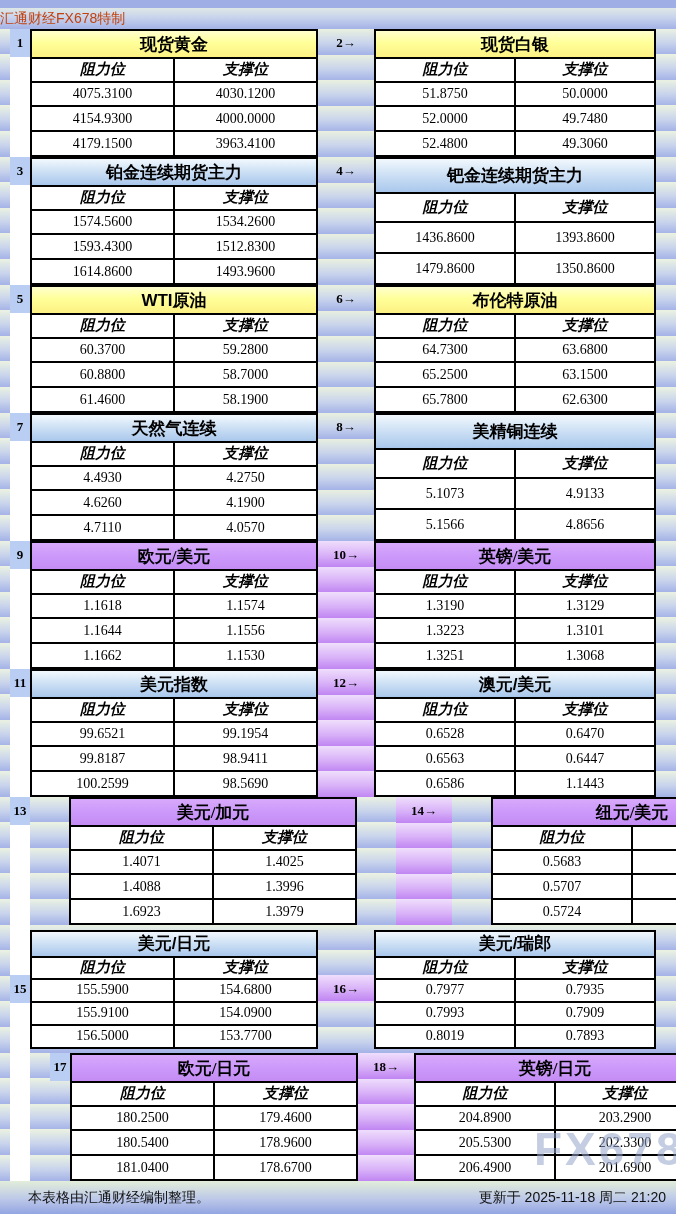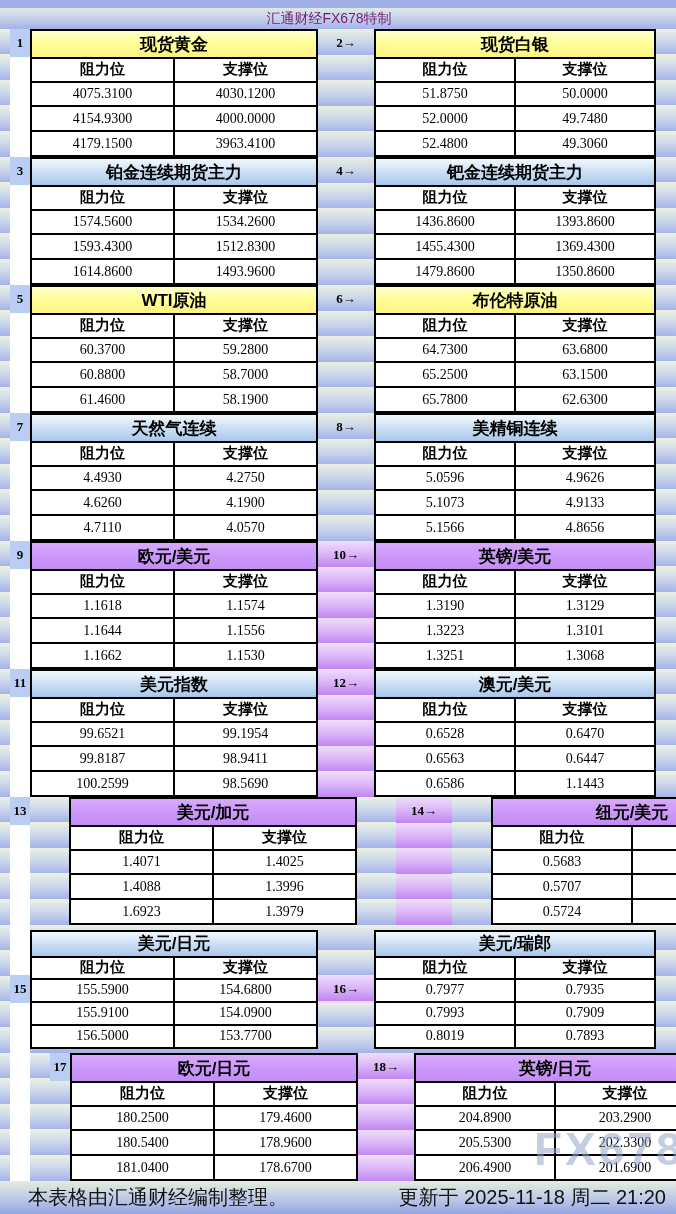--- a/index.html
+++ b/index.html
@@ -8,62 +8,62 @@
     font-family:"Liberation Sans","DejaVu Sans",sans-serif;
     background:#cfd8ee;
   }
   .bg{
     position:absolute;left:0;top:3px;width:676px;height:1211px;
     background:repeating-linear-gradient(180deg,#ebf2e2 0px,#c9d4ec 14px,#a5b3e7 25.6px);
   }
   .topstrip{position:absolute;left:0;top:0;width:676px;height:8px;background:#9fafe6;}
   .titlebar{
     position:absolute;top:8px;left:0;width:676px;height:21px;box-sizing:border-box;
-    text-align:center;padding-right:18px;font-size:14px;line-height:21px;color:#701a75;
+    text-align:left;padding-right:18px;font-size:14px;line-height:21px;color:#c2410c;
   }
   .numcol-bg{position:absolute;left:10px;top:29px;width:20px;height:1152px;background:#ffffff;}
   .pairs-host{position:absolute;left:0;top:0;width:676px;height:1214px;}
   .pair{position:absolute;left:10px;width:646px;height:128px;display:flex;}
   .numcol{width:20px;flex:0 0 20px;}
   .numbadge{
     height:28px;background:#b9cef2;display:flex;align-items:center;justify-content:center;
     font-size:13px;font-weight:bold;color:#000;font-family:"Liberation Serif",serif;
   }
   .inst{border-collapse:collapse;table-layout:fixed;flex:0 0 auto;}
   .inst.left{width:288px;}
   .inst.right{width:282px;}
   .inst td,.inst th{border:2px solid #000;padding:0;overflow:hidden;}
   .r-hdr{height:26px;}
-  .r-ch{height:22px;}
+  .r-ch{height:22px;font-style:italic;}
   .r-v{height:23px;}
   .hdr{font-size:17px;font-weight:bold;text-align:center;color:#000;}
   .theme-yellow{background:linear-gradient(180deg,#ffffce 0%,#ffff99 45%,#fdf183 100%);margin-left:40px;}
   .theme-blue{background:linear-gradient(180deg,#f2f8fd 0%,#cfe2f5 45%,#a9c7ec 100%);}
-  .theme-purple{background:linear-gradient(180deg,#d7a9fb 0%,#cc99fa 50%,#c48cf4 100%);}
+  .theme-purple{background:linear-gradient(180deg,#d7a9fb 0%,#cc99fa 50%,#c48cf4 100%);font-family:Liberation Serif, serif;}
   .ch{font-size:15px;font-weight:bold;text-align:center;background:#fff;color:#000;}
   .v{
     font-size:14px;text-align:center;background:#fff;color:#000;
     font-family:"Liberation Serif","DejaVu Serif",serif;
   }
   .gutter{
     width:56px;flex:0 0 56px;
     background:repeating-linear-gradient(180deg,#e9f0e0 0px,#c9d4ec 14px,#a5b3e7 25.6px);
   }
   .gutter-purple{
     background:repeating-linear-gradient(180deg,#efdefc 0px,#d9b2f8 14px,#c086f2 25.6px);
   }
   .gutbadge{
     height:28px;display:flex;align-items:center;justify-content:center;
     font-size:13px;font-weight:bold;color:#000;font-family:"Liberation Serif",serif;
   }
   .footerbar{
     position:absolute;left:0;top:1181px;width:676px;height:33px;box-sizing:border-box;
     background:linear-gradient(180deg,#e2edda 0%,#bcc8e8 55%,#93a5e2 100%);
     display:flex;justify-content:space-between;align-items:center;
-    padding:0 10px 0 28px;font-size:20px;color:#111;
+    padding:0 10px 0 28px;font-size:14px;color:#111;
   }
   .watermark{
     position:absolute;left:534px;top:1122px;z-index:30;pointer-events:none;
     font-size:46px;font-weight:bold;letter-spacing:3px;
     color:rgba(148,164,200,0.55);font-family:"Liberation Sans",sans-serif;
   }
 </style>
 </head>
 <body>
 
@@ -181,24 +181,20 @@
           </tr>
         <tr class="r-ch">
           <td class="ch">阻力位</td>
           <td class="ch">支撑位</td>
         </tr>
         <tr class="r-v">
             <td class="v">1436.8600</td>
             <td class="v">1393.8600</td>
           </tr>
         <tr class="r-v">
-            <td class="v">1455.4300</td>
-            <td class="v">1369.4300</td>
-          </tr>
-        <tr class="r-v">
             <td class="v">1479.8600</td>
             <td class="v">1350.8600</td>
           </tr>
       </tbody>
     </table>
   </div>
 
   <div class="pair" style="top: 285px;">
     <div class="numcol">
       <div class="numbadge">5</div>
@@ -302,24 +298,20 @@
           <col style="width:50%">
         </colgroup>
       <tbody>
         <tr class="r-hdr">
             <th class="hdr theme-blue" colspan="2">美精铜连续</th>
           </tr>
         <tr class="r-ch">
           <td class="ch">阻力位</td>
           <td class="ch">支撑位</td>
         </tr>
-        <tr class="r-v">
-            <td class="v">5.0596</td>
-            <td class="v">4.9626</td>
-          </tr>
         <tr class="r-v">
             <td class="v">5.1073</td>
             <td class="v">4.9133</td>
           </tr>
         <tr class="r-v">
             <td class="v">5.1566</td>
             <td class="v">4.8656</td>
           </tr>
       </tbody>
     </table>

